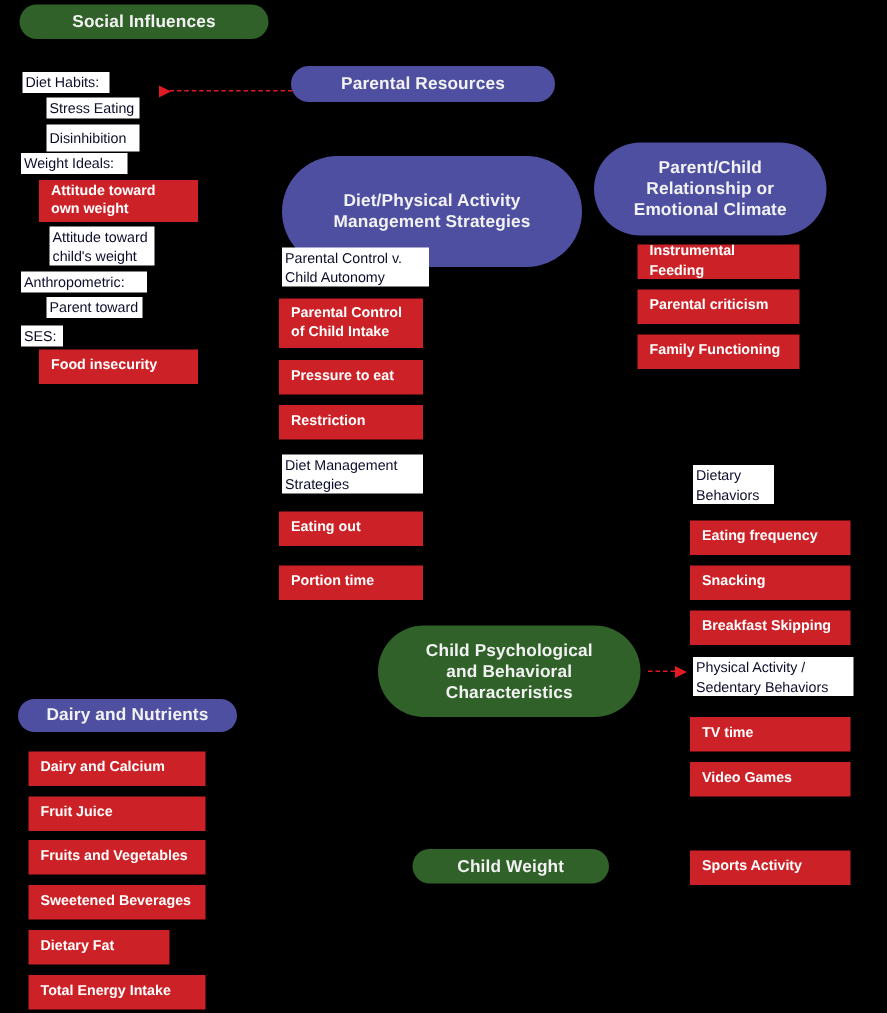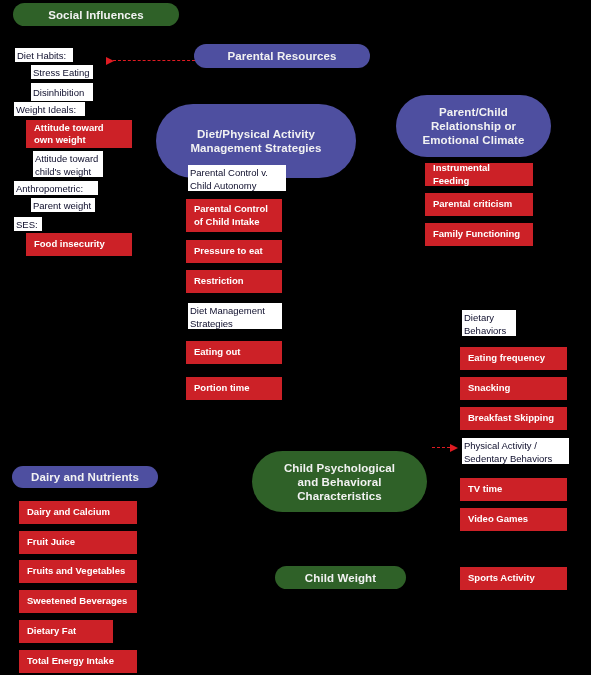--- a/index.html
+++ b/index.html
@@ -83,32 +83,32 @@
 <div id="canvas">
 
   <div class="pill green" style="left:13px; top:3px; width:166px; height:23px;">
     <span>Social Influences</span>
   </div>
 
   <div class="pill blue" style="left:194px; top:44px; width:176px; height:24px;">
     <span>Parental Resources</span>
   </div>
 
-  <div class="pill blue" style="left:156px; top:104px; width:200px; height:74px; white-space:pre-line;">
+  <div class="pill blue" style="left:188px; top:104px; width:200px; height:74px; white-space:pre-line;">
     <span>Diet/Physical Activity
 Management Strategies</span>
   </div>
 
   <div class="pill blue" style="left:396px; top:95px; width:155px; height:62px; white-space:pre-line;">
     <span>Parent/Child
 Relationship or
 Emotional Climate</span>
   </div>
 
-  <div class="pill green" style="left:252px; top:417px; width:175px; height:61px; white-space:pre-line;margin-top:34px;">
+  <div class="pill green" style="left:252px; top:417px; width:175px; height:61px; white-space:pre-line;">
     <span>Child Psychological
 and Behavioral
 Characteristics</span>
   </div>
 
   <div class="pill green" style="left:275px; top:566px; width:131px; height:23px;">
     <span>Child Weight</span>
   </div>
 
   <div class="pill blue" style="left:12px; top:466px; width:146px; height:22px;">
@@ -138,21 +138,21 @@
 own weight</span>
   </div>
   <div class="whitelabel multiline" style="left:33px; top:151px; width:70px; height:26px;">
     <span>Attitude toward
 child's weight</span>
   </div>
   <div class="whitelabel" style="left:14px; top:181px; width:84px; height:14px;">
     <span>Anthropometric:</span>
   </div>
   <div class="whitelabel" style="left:31px; top:198px; width:64px; height:14px;">
-    <span>Parent weight</span>
+    <span>Parent toward</span>
   </div>
   <div class="whitelabel" style="left:14px; top:217px; width:28px; height:14px;">
     <span>SES:</span>
   </div>
   <div class="redbox" style="left:26px; top:233px; width:106px; height:23px;">
     <span>Food insecurity</span>
   </div>
 
   <div class="whitelabel multiline" style="left:188px; top:165px; width:98px; height:26px;">
     <span>Parental Control v.

